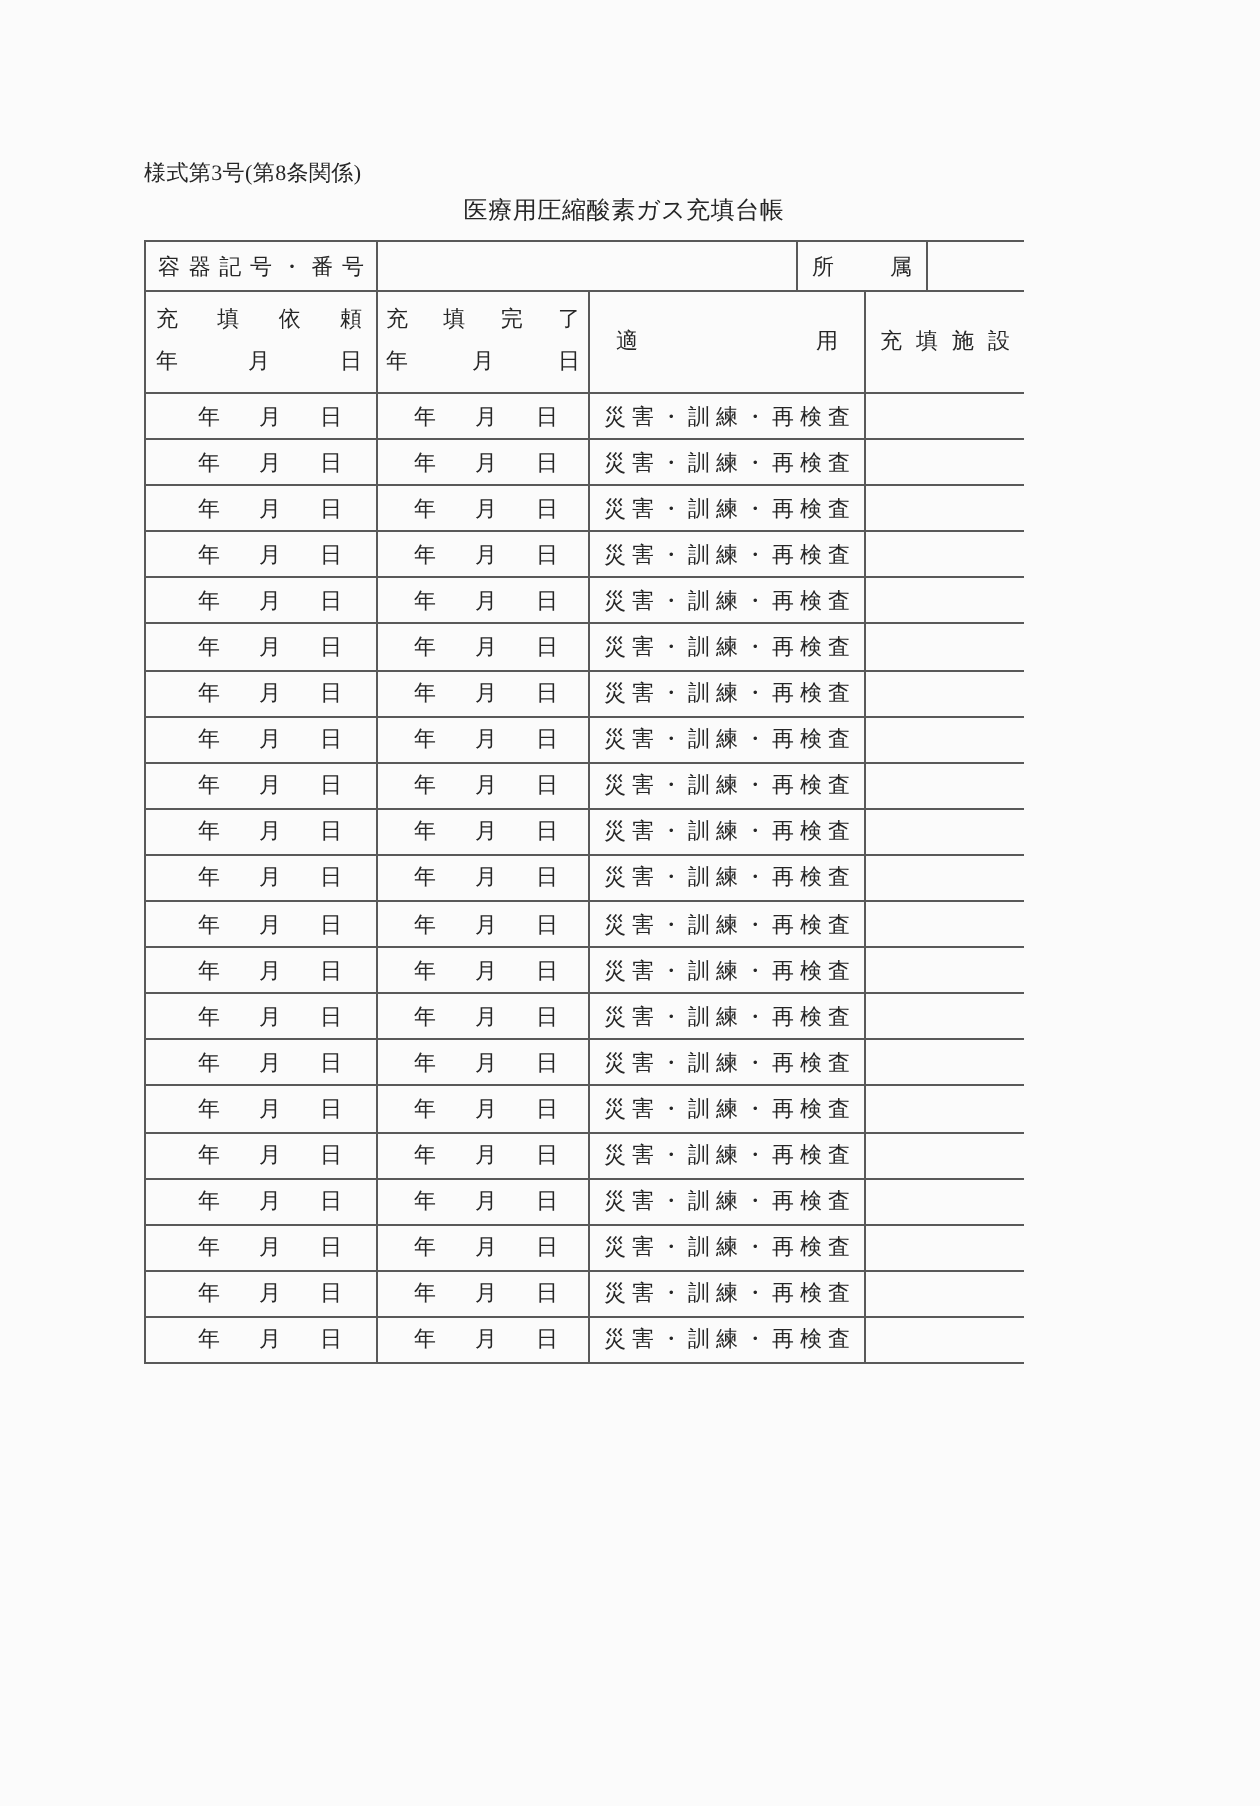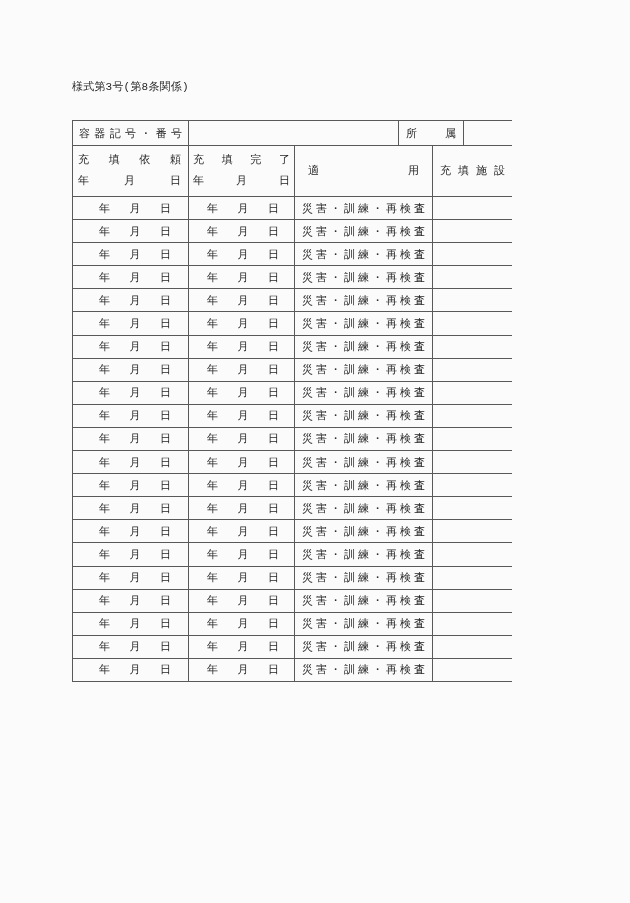--- a/index.html
+++ b/index.html
@@ -3,21 +3,21 @@
 <meta charset="utf-8">
 <style>
   * { box-sizing: border-box; margin: 0; padding: 0; }
   html, body { background: #fbfbfb; }
   body {
     width: 630px; height: 903px;
     font-family: "Liberation Serif", "DejaVu Serif", serif;
     color: #262626;
     -webkit-font-smoothing: antialiased;
   }
-  .page { position: relative; width: 512px; height: 903px; overflow: hidden; font-family: Liberation Mono, monospace; }
+  .page { position: relative; width: 512px; height: 903px; overflow: hidden; }
 
   .form-number {
     position: absolute; left: 72px; top: 79px;
     font-size: 11px; letter-spacing: 0.2px;
   }
   .doc-title {
     position: absolute; left: 72px; top: 97px; width: 480px;
     text-align: center; font-size: 12px; letter-spacing: 0.3px;
   }
 
@@ -75,20 +75,21 @@
   .dpad2 { padding: 0 15px 0 18px; }      
   .dpad3 { padding: 0 7px; }              
 </style>
 </head>
 <body>
 
 <div class="page">
 
   <div class="form-number">様式第3号(第8条関係)</div>
 
+  <div class="doc-title">医療用圧縮酸素ガス充填台帳</div>
 
   <div class="ledger">
 
     <div class="trow rowa">
       <div class="tcell ca1">
         <div class="jchars padA">
             <span>容</span>
             <span>器</span>
             <span>記</span>
             <span>号</span>

